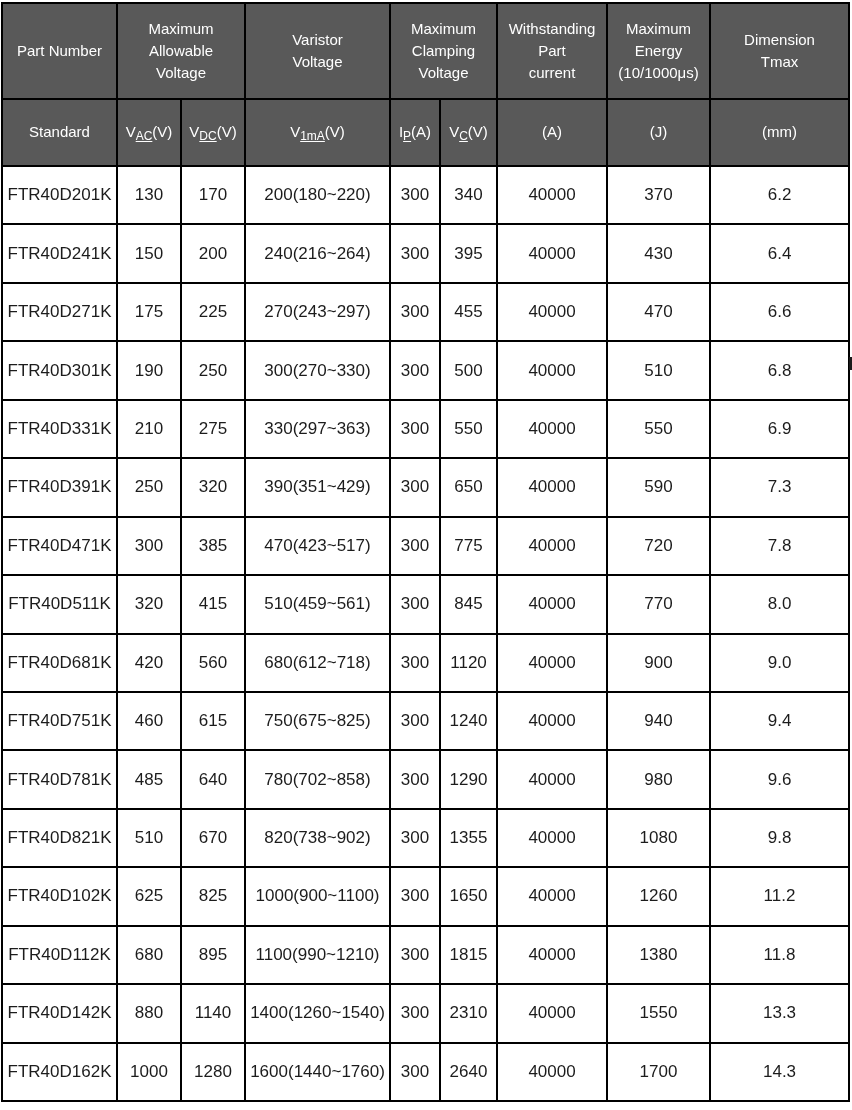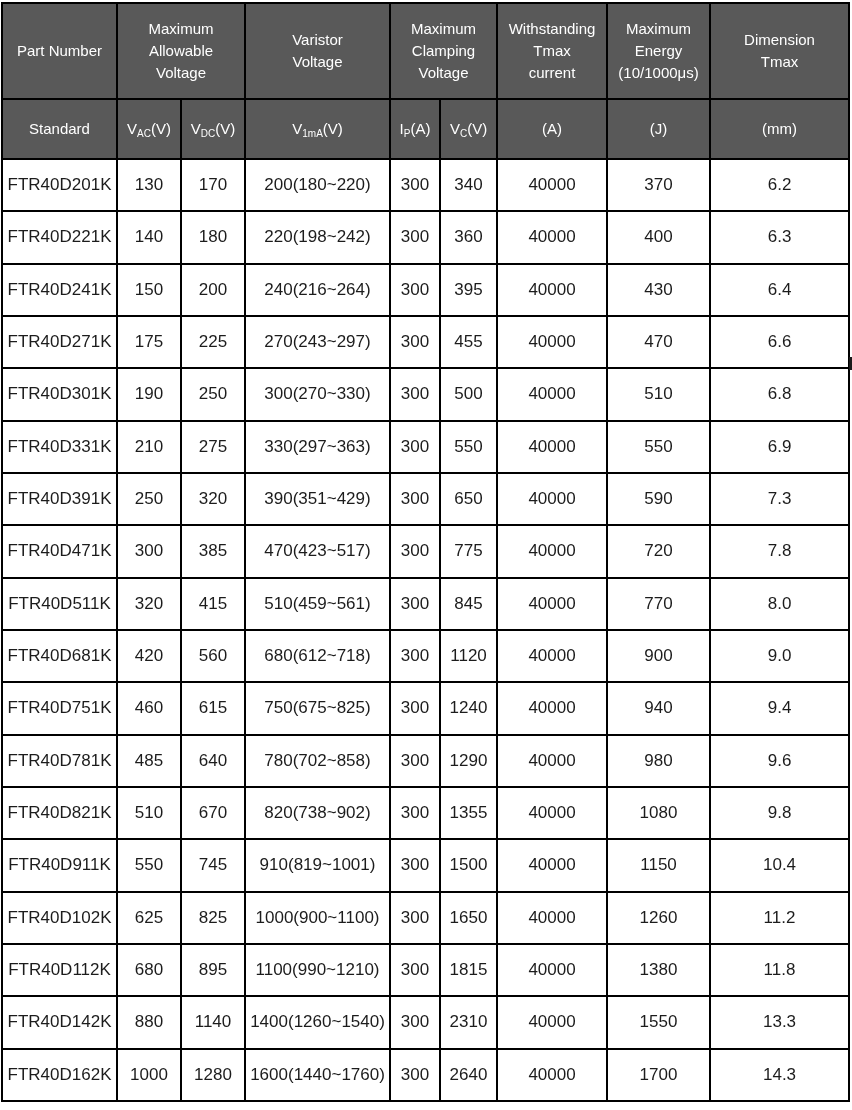--- a/index.html
+++ b/index.html
@@ -35,24 +35,25 @@
     background: #595959;
     color: #ffffff;
     font-weight: 400;
     font-size: 15px;
   }
   tr.group-row { height: 96px; }
   tr.group-row th {
     white-space: pre-line;
     line-height: 22px;
   }
-  tr.sub-row { height: 60px; }
+  tr.sub-row { height: 67px; }
   tr.sub-row th sub {
-    font-size: 10px;
+    font-size: 12px;
     vertical-align: -3px;
+    text-decoration: underline;
   }
   tbody td {
     font-size: 17px;
     color: #1c1c1c;
     background: #ffffff;
   }
   .scroll-thumb {
     position: absolute;
     right: 0;
     top: 357px;
@@ -82,21 +83,21 @@
         <th colspan="1">Part Number</th>
         <th colspan="2">Maximum
 Allowable
 Voltage</th>
         <th colspan="1">Varistor
 Voltage</th>
         <th colspan="2">Maximum
 Clamping
 Voltage</th>
         <th colspan="1">Withstanding
-Tmax
+Part
 current</th>
         <th colspan="1">Maximum
 Energy
 (10/1000μs)</th>
         <th colspan="1">Dimension
 Tmax</th>
       </tr>
       <tr class="sub-row">
         <th><span>Standard</span><sub></sub><span></span></th>
         <th><span>V</span><sub>AC</sub><span>(V)</span></th>
@@ -115,31 +116,20 @@
           <td>130</td>
           <td>170</td>
           <td>200(180~220)</td>
           <td>300</td>
           <td>340</td>
           <td>40000</td>
           <td>370</td>
           <td>6.2</td>
         </tr>
         <tr>
-          <td>FTR40D221K</td>
-          <td>140</td>
-          <td>180</td>
-          <td>220(198~242)</td>
-          <td>300</td>
-          <td>360</td>
-          <td>40000</td>
-          <td>400</td>
-          <td>6.3</td>
-        </tr>
-        <tr>
           <td>FTR40D241K</td>
           <td>150</td>
           <td>200</td>
           <td>240(216~264)</td>
           <td>300</td>
           <td>395</td>
           <td>40000</td>
           <td>430</td>
           <td>6.4</td>
         </tr>
@@ -245,31 +235,20 @@
         <tr>
           <td>FTR40D821K</td>
           <td>510</td>
           <td>670</td>
           <td>820(738~902)</td>
           <td>300</td>
           <td>1355</td>
           <td>40000</td>
           <td>1080</td>
           <td>9.8</td>
-        </tr>
-        <tr>
-          <td>FTR40D911K</td>
-          <td>550</td>
-          <td>745</td>
-          <td>910(819~1001)</td>
-          <td>300</td>
-          <td>1500</td>
-          <td>40000</td>
-          <td>1150</td>
-          <td>10.4</td>
         </tr>
         <tr>
           <td>FTR40D102K</td>
           <td>625</td>
           <td>825</td>
           <td>1000(900~1100)</td>
           <td>300</td>
           <td>1650</td>
           <td>40000</td>
           <td>1260</td>

